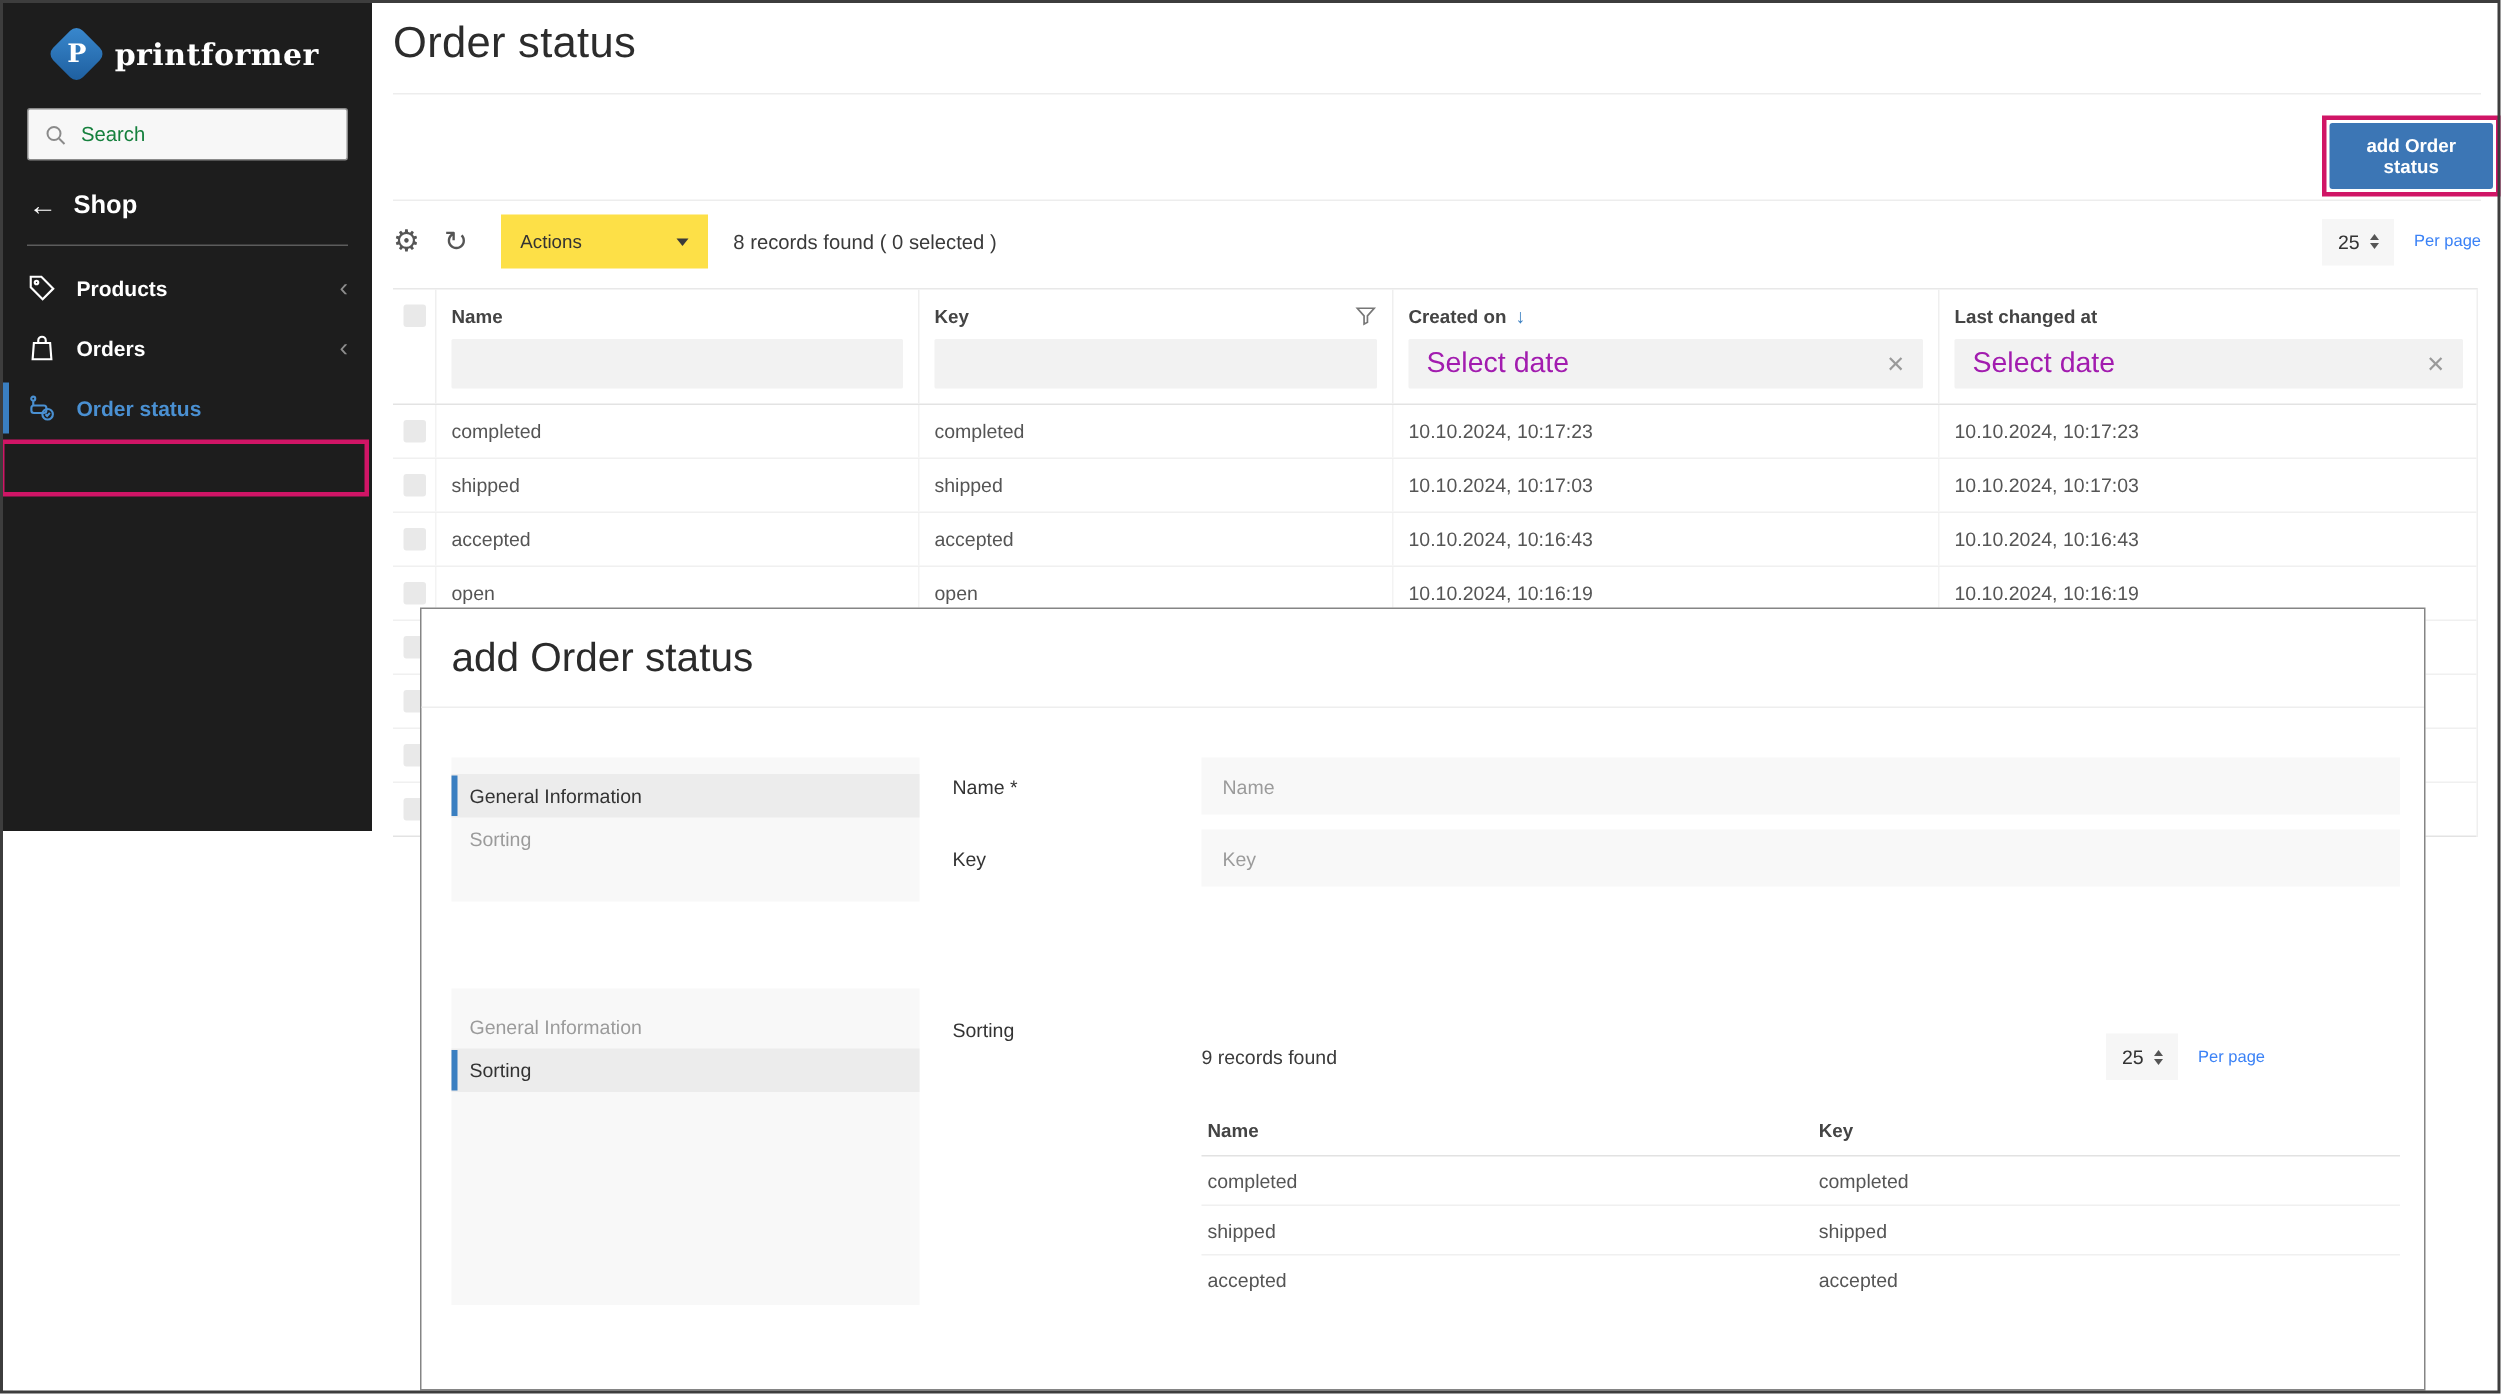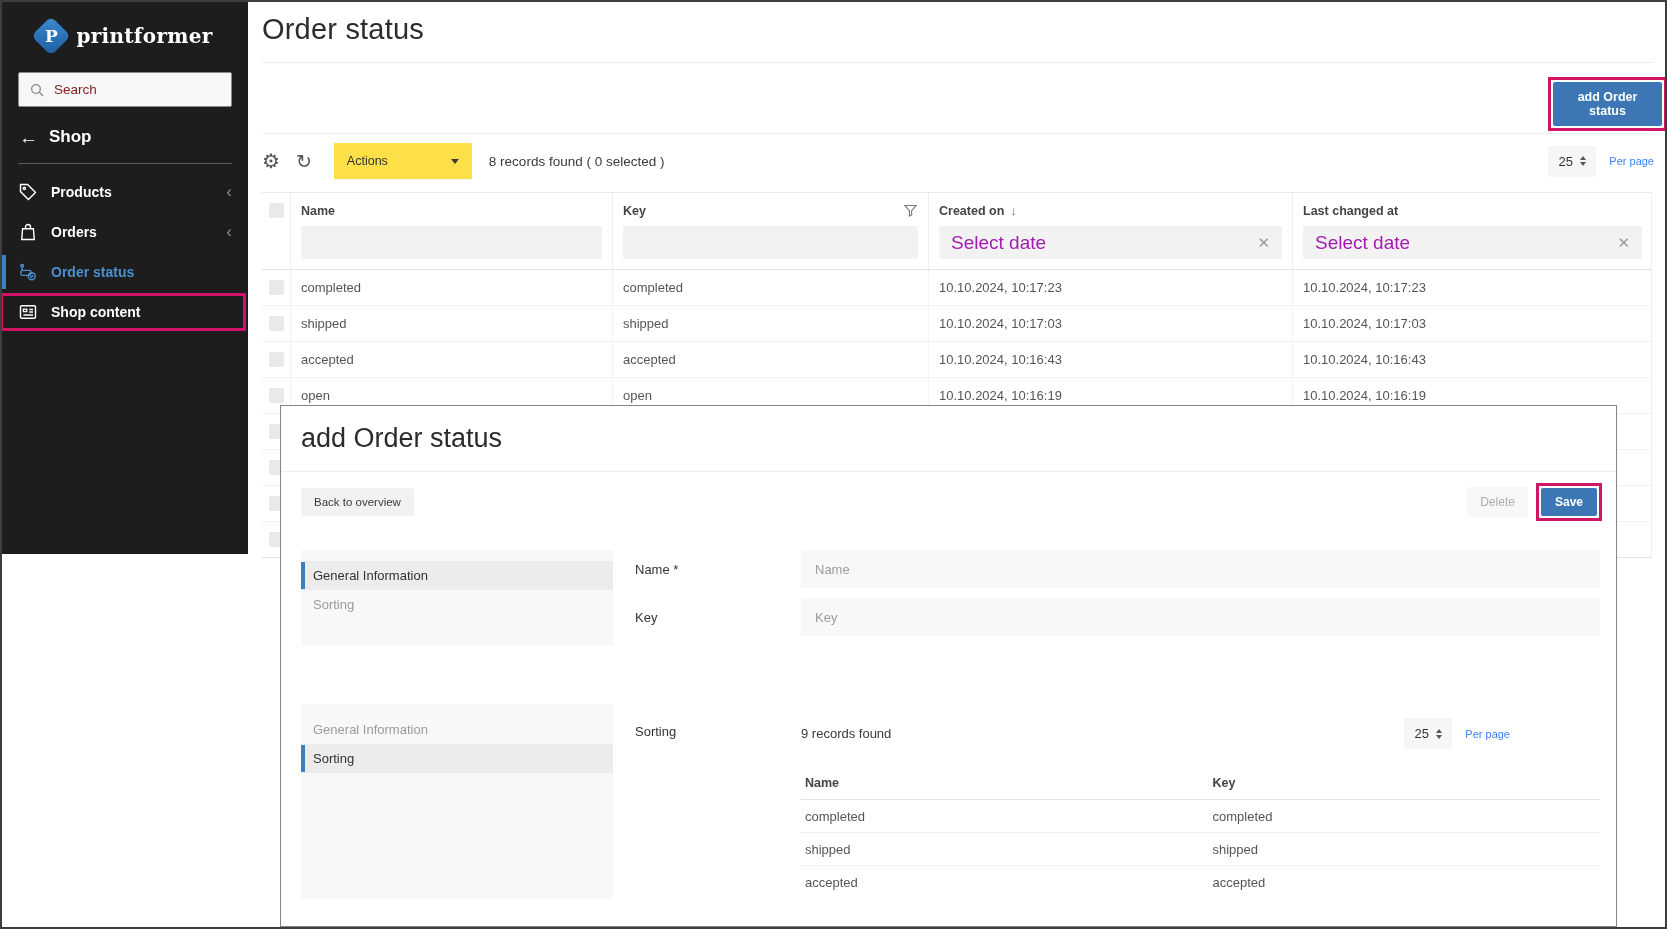--- a/index.html
+++ b/index.html
@@ -11,21 +11,21 @@
   }
   .frame { position:absolute; inset:0; border:2px solid #3d3d3d; pointer-events:none; z-index:60; }
 
   
   .sidebar { position:absolute; left:2px; top:2px; width:246px; height:552px; background:#1d1d1d; z-index:5; }
   .logo-row { display:flex; align-items:center; justify-content:center; gap:11px; padding-top:15px; height:52px; }
   .logo-mark { width:28px; height:28px; background:linear-gradient(135deg,#3a8ad0,#1d5d9d); border-radius:6px; transform:rotate(45deg); display:flex; align-items:center; justify-content:center; }
   .logo-mark span { transform:rotate(-45deg); color:#fff; font-family:"DejaVu Serif", serif; font-weight:bold; font-size:17px; }
   .logo-text { color:#fff; font-family:"DejaVu Serif", serif; font-weight:bold; font-size:20px; letter-spacing:.3px; }
   .search-box { margin:18px 16px 0; height:35px; background:#f7f7f7; border:1px solid #8a8a8a; border-radius:2px; display:flex; align-items:center; gap:9px; padding:0 10px; }
-  .search-box .ph { color:#7f1d1d; font-size:13.5px; }
+  .search-box .ph { color:#15803d; font-size:13.5px; }
   .shop-row { display:flex; align-items:center; gap:11px; padding:0 17px; margin-top:20px; color:#fff; }
   .shop-row .arr { font-size:19px; line-height:1; }
   .shop-row .lbl { font-size:17px; font-weight:bold; }
   .side-hr { border-top:1px solid #5c5c5c; margin:16px 16px 8px; }
   .nav { margin-top:2px; }
   .nav-item { position:relative; height:40px; display:flex; align-items:center; gap:13px; padding:0 16px; color:#fff; font-size:14px; font-weight:bold; cursor:pointer; }
   .nav-item svg { flex:0 0 auto; }
   .nav-item .chev { margin-left:auto; color:#8d8d8d; font-size:17px; font-weight:normal; }
   .nav-item.active { color:#4a90d2; }
   .nav-item.active::before { content:""; position:absolute; left:0; top:3px; bottom:3px; width:4px; background:#3a7fc1; }
@@ -86,21 +86,21 @@
   .tab { position:relative; height:29px; display:flex; align-items:center; padding-left:12px; font-size:13px; color:#9b9b9b; cursor:pointer; }
   .tab.on { background:#ececec; color:#333; }
   .tab.on::before { content:""; position:absolute; left:0; top:1px; bottom:1px; width:4px; background:#3a7fc1; }
   .formcol { flex:1; }
   .frow { display:flex; margin-bottom:10px; }
   .flabel { width:166px; flex:0 0 auto; font-size:13px; color:#333; padding-top:12px; }
   .finput { flex:1; height:38px; background:#f8f8f8; display:flex; align-items:center; padding:0 14px; cursor:text; }
   .finput .ph { color:#9b9b9b; font-size:13px; }
   .slabel { width:166px; flex:0 0 auto; font-size:13px; color:#333; padding-top:20px; }
   .spanel { flex:1; padding-top:14px; }
-  .sp-head { display:flex; align-items:center; }
+  .sp-head { display:flex; align-items:center;margin-top:16px; }
   .sp-records { font-size:13px; color:#3a3a3a; }
   .sp-pp { margin-left:auto; display:flex; align-items:center; gap:13px; padding-right:90px; }
   .stable { margin-top:27px; }
   .st-head { display:grid; grid-template-columns:51% 49%; border-bottom:1px solid #e2e2e2; padding-bottom:9px; }
   .st-head div { font-size:12.5px; font-weight:bold; color:#444; padding-left:4px; }
   .st-row { display:grid; grid-template-columns:51% 49%; height:33px; border-bottom:1px solid #f0f0f0; }
   .st-row:last-child { border-bottom:none; }
   .st-row div { display:flex; align-items:center; font-size:13px; color:#555; padding-left:4px; }
 </style>
 </head>
@@ -145,27 +145,20 @@
     <div class="nav-item active">
       <svg width="20" height="20" viewBox="0 0 24 24" fill="none" stroke="currentColor" stroke-width="1.7">
           <circle cx="5" cy="4.5" r="1.6"></circle>
           <path d="M5 6.5V10"></path>
           <rect x="3.5" y="10" width="12" height="6" rx="2"></rect>
           <circle cx="16.5" cy="17" r="4.2"></circle>
           <path d="M14.8 17l1.3 1.3 2.2-2.4"></path>
         </svg>
       <span>Order status</span>
     </div>
-    <div class="nav-item">
-      <svg width="20" height="20" viewBox="0 0 24 24" fill="none" stroke="currentColor" stroke-width="1.7">
-          <rect x="3" y="4.5" width="18" height="15" rx="1.5"></rect>
-          <path d="M6.5 8.5h4v3h-4zM13.5 9h4.5M13.5 12h4.5M6.5 15.5h11.5"></path>
-        </svg>
-      <span>Shop content</span>
-    </div>
   </div>
 </div>
 <div class="ann-side"></div>
 
 <div class="page-title">Order status</div>
 <div class="hr1"></div>
 <div class="ann-add">
   <button class="btn-blue">add Order status</button>
 </div>
 <div class="hr2"></div>
@@ -302,27 +295,20 @@
       <div class="g-cell"></div>
       <div class="g-cell"></div>
       <div class="g-cell"></div>
       <div class="g-cell"></div>
     </div>
 </div>
 
 <div class="modal">
   <div class="modal-title">add Order status</div>
   <div class="modal-hr"></div>
-  <div class="modal-btnrow">
-    <button class="btn-gray">Back to overview</button>
-    <button class="btn-delete">Delete</button>
-    <span class="ann-save">
-      <button class="btn-save">Save</button>
-    </span>
-  </div>
 
   <div class="msection s1">
     <div class="tabcard">
       <div class="tab on">General Information</div>
       <div class="tab">Sorting</div>
     </div>
     <div class="formcol">
       <div class="frow">
         <div class="flabel">Name *</div>
         <div class="finput">

